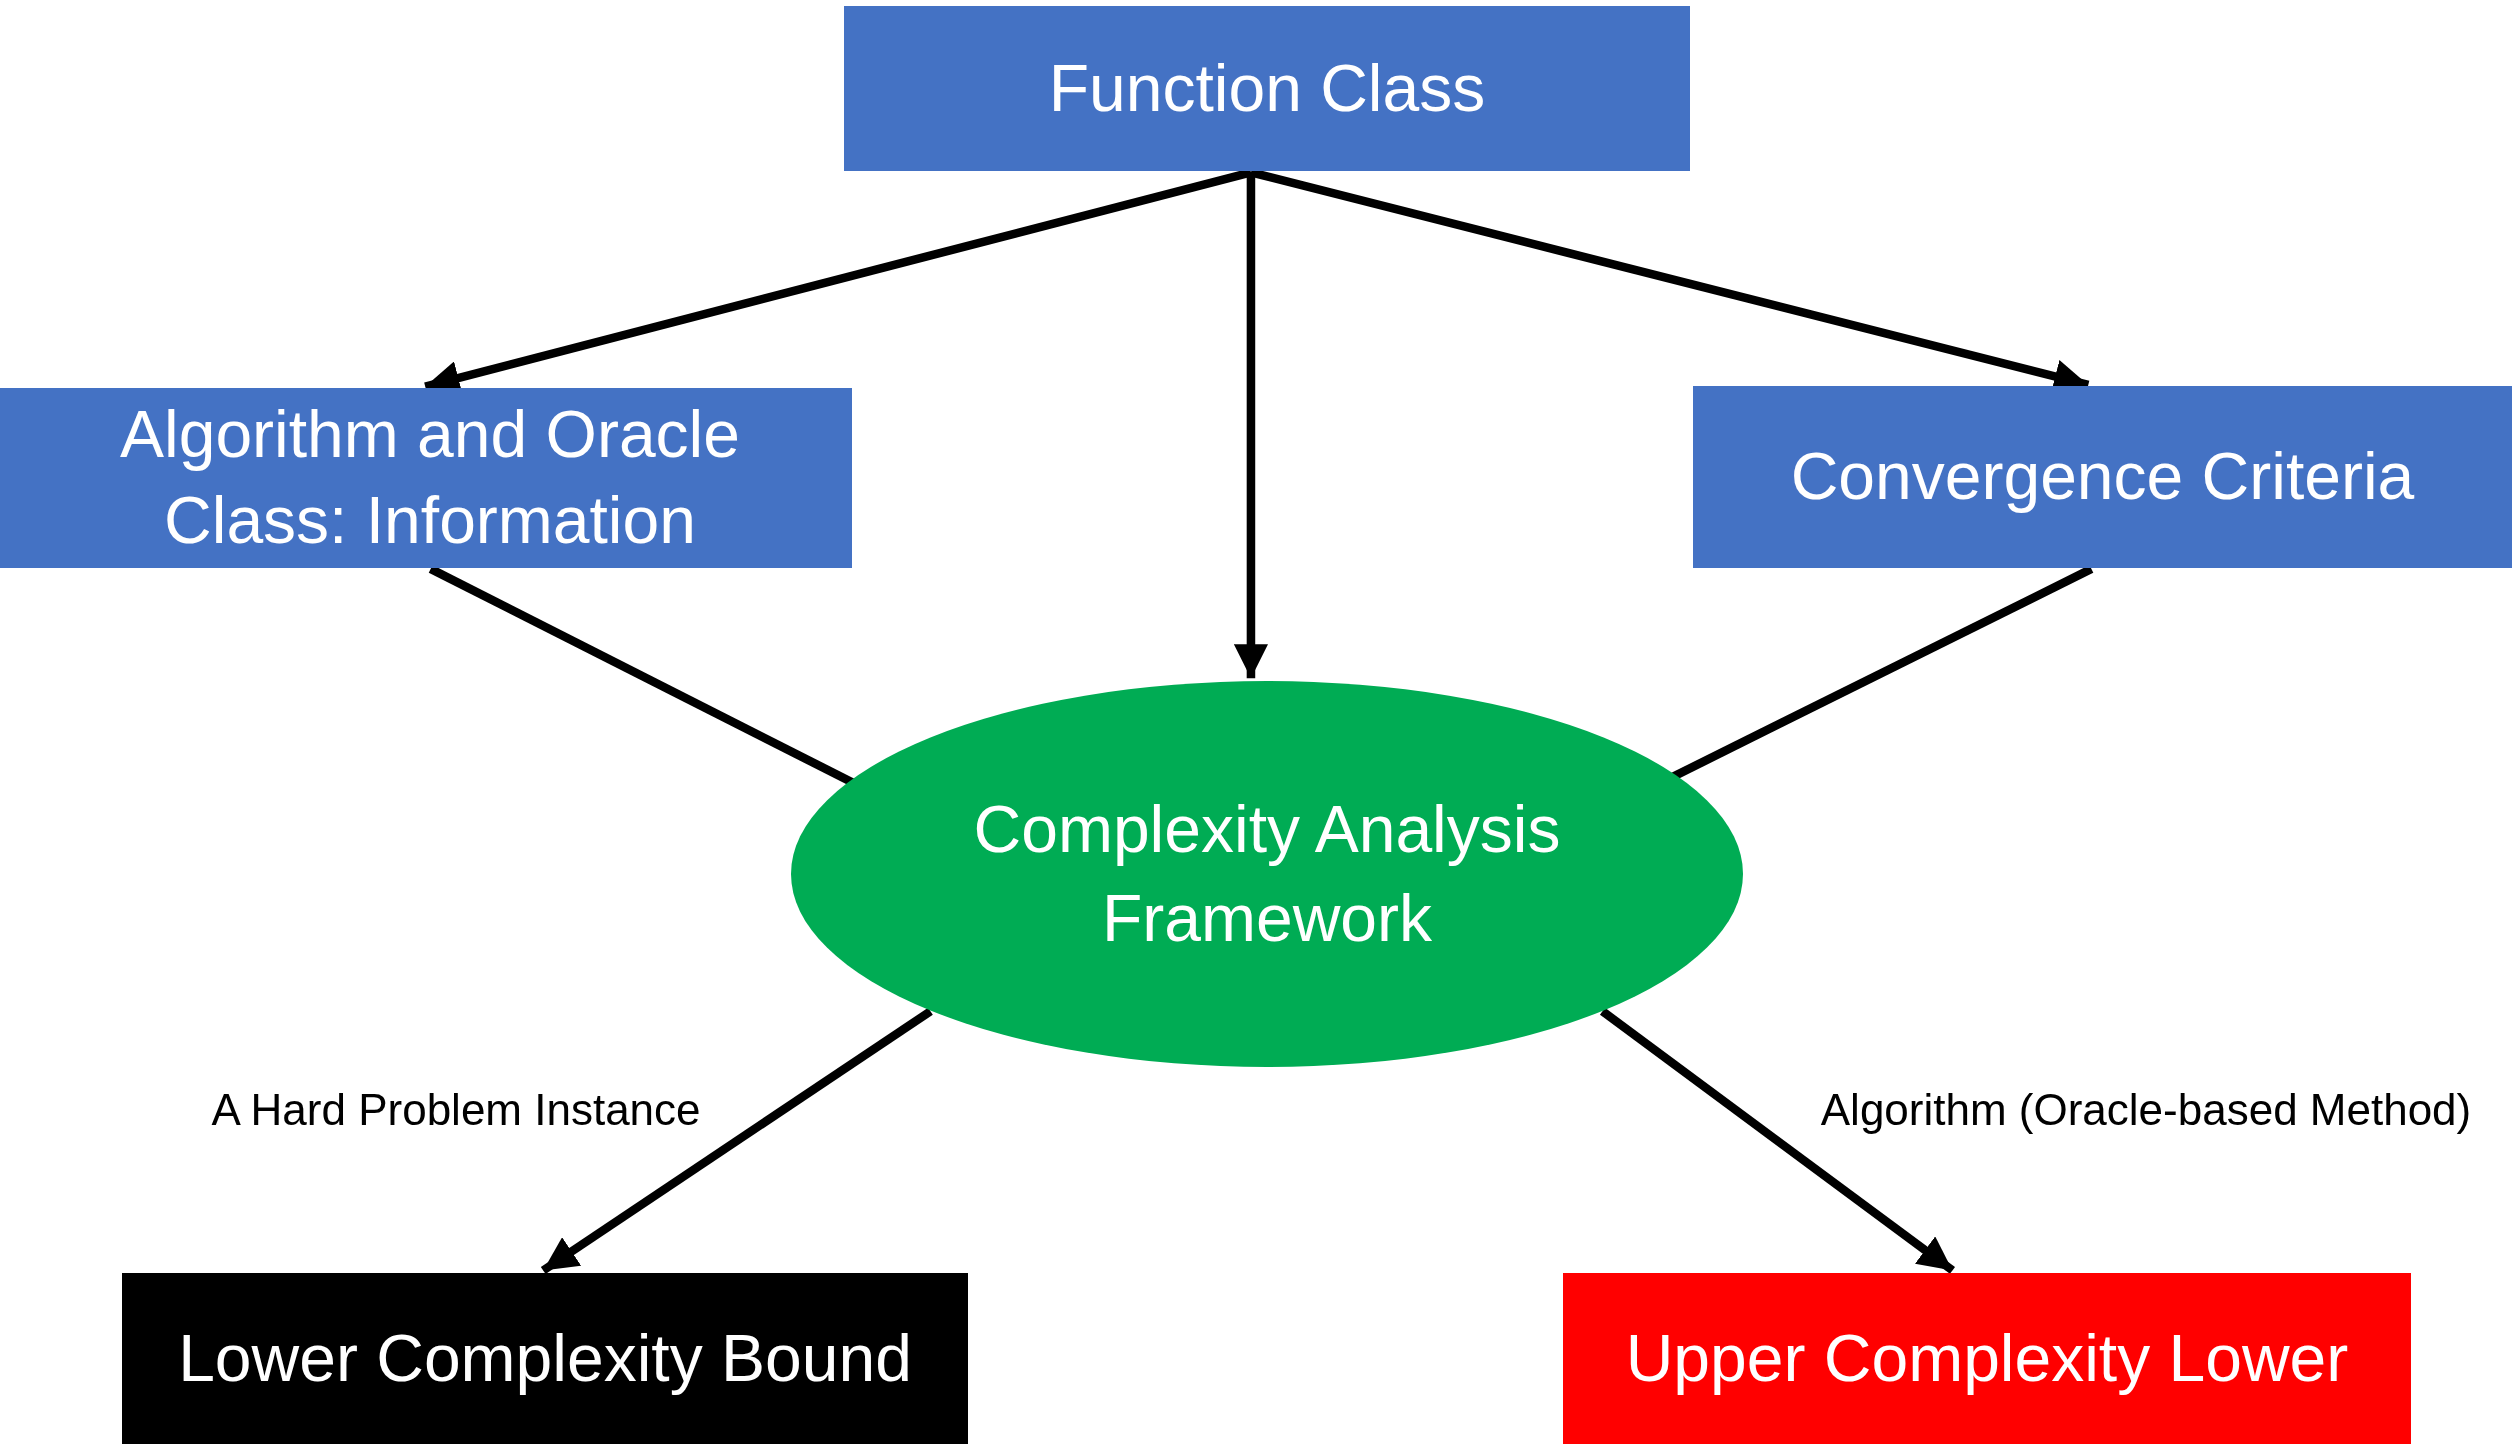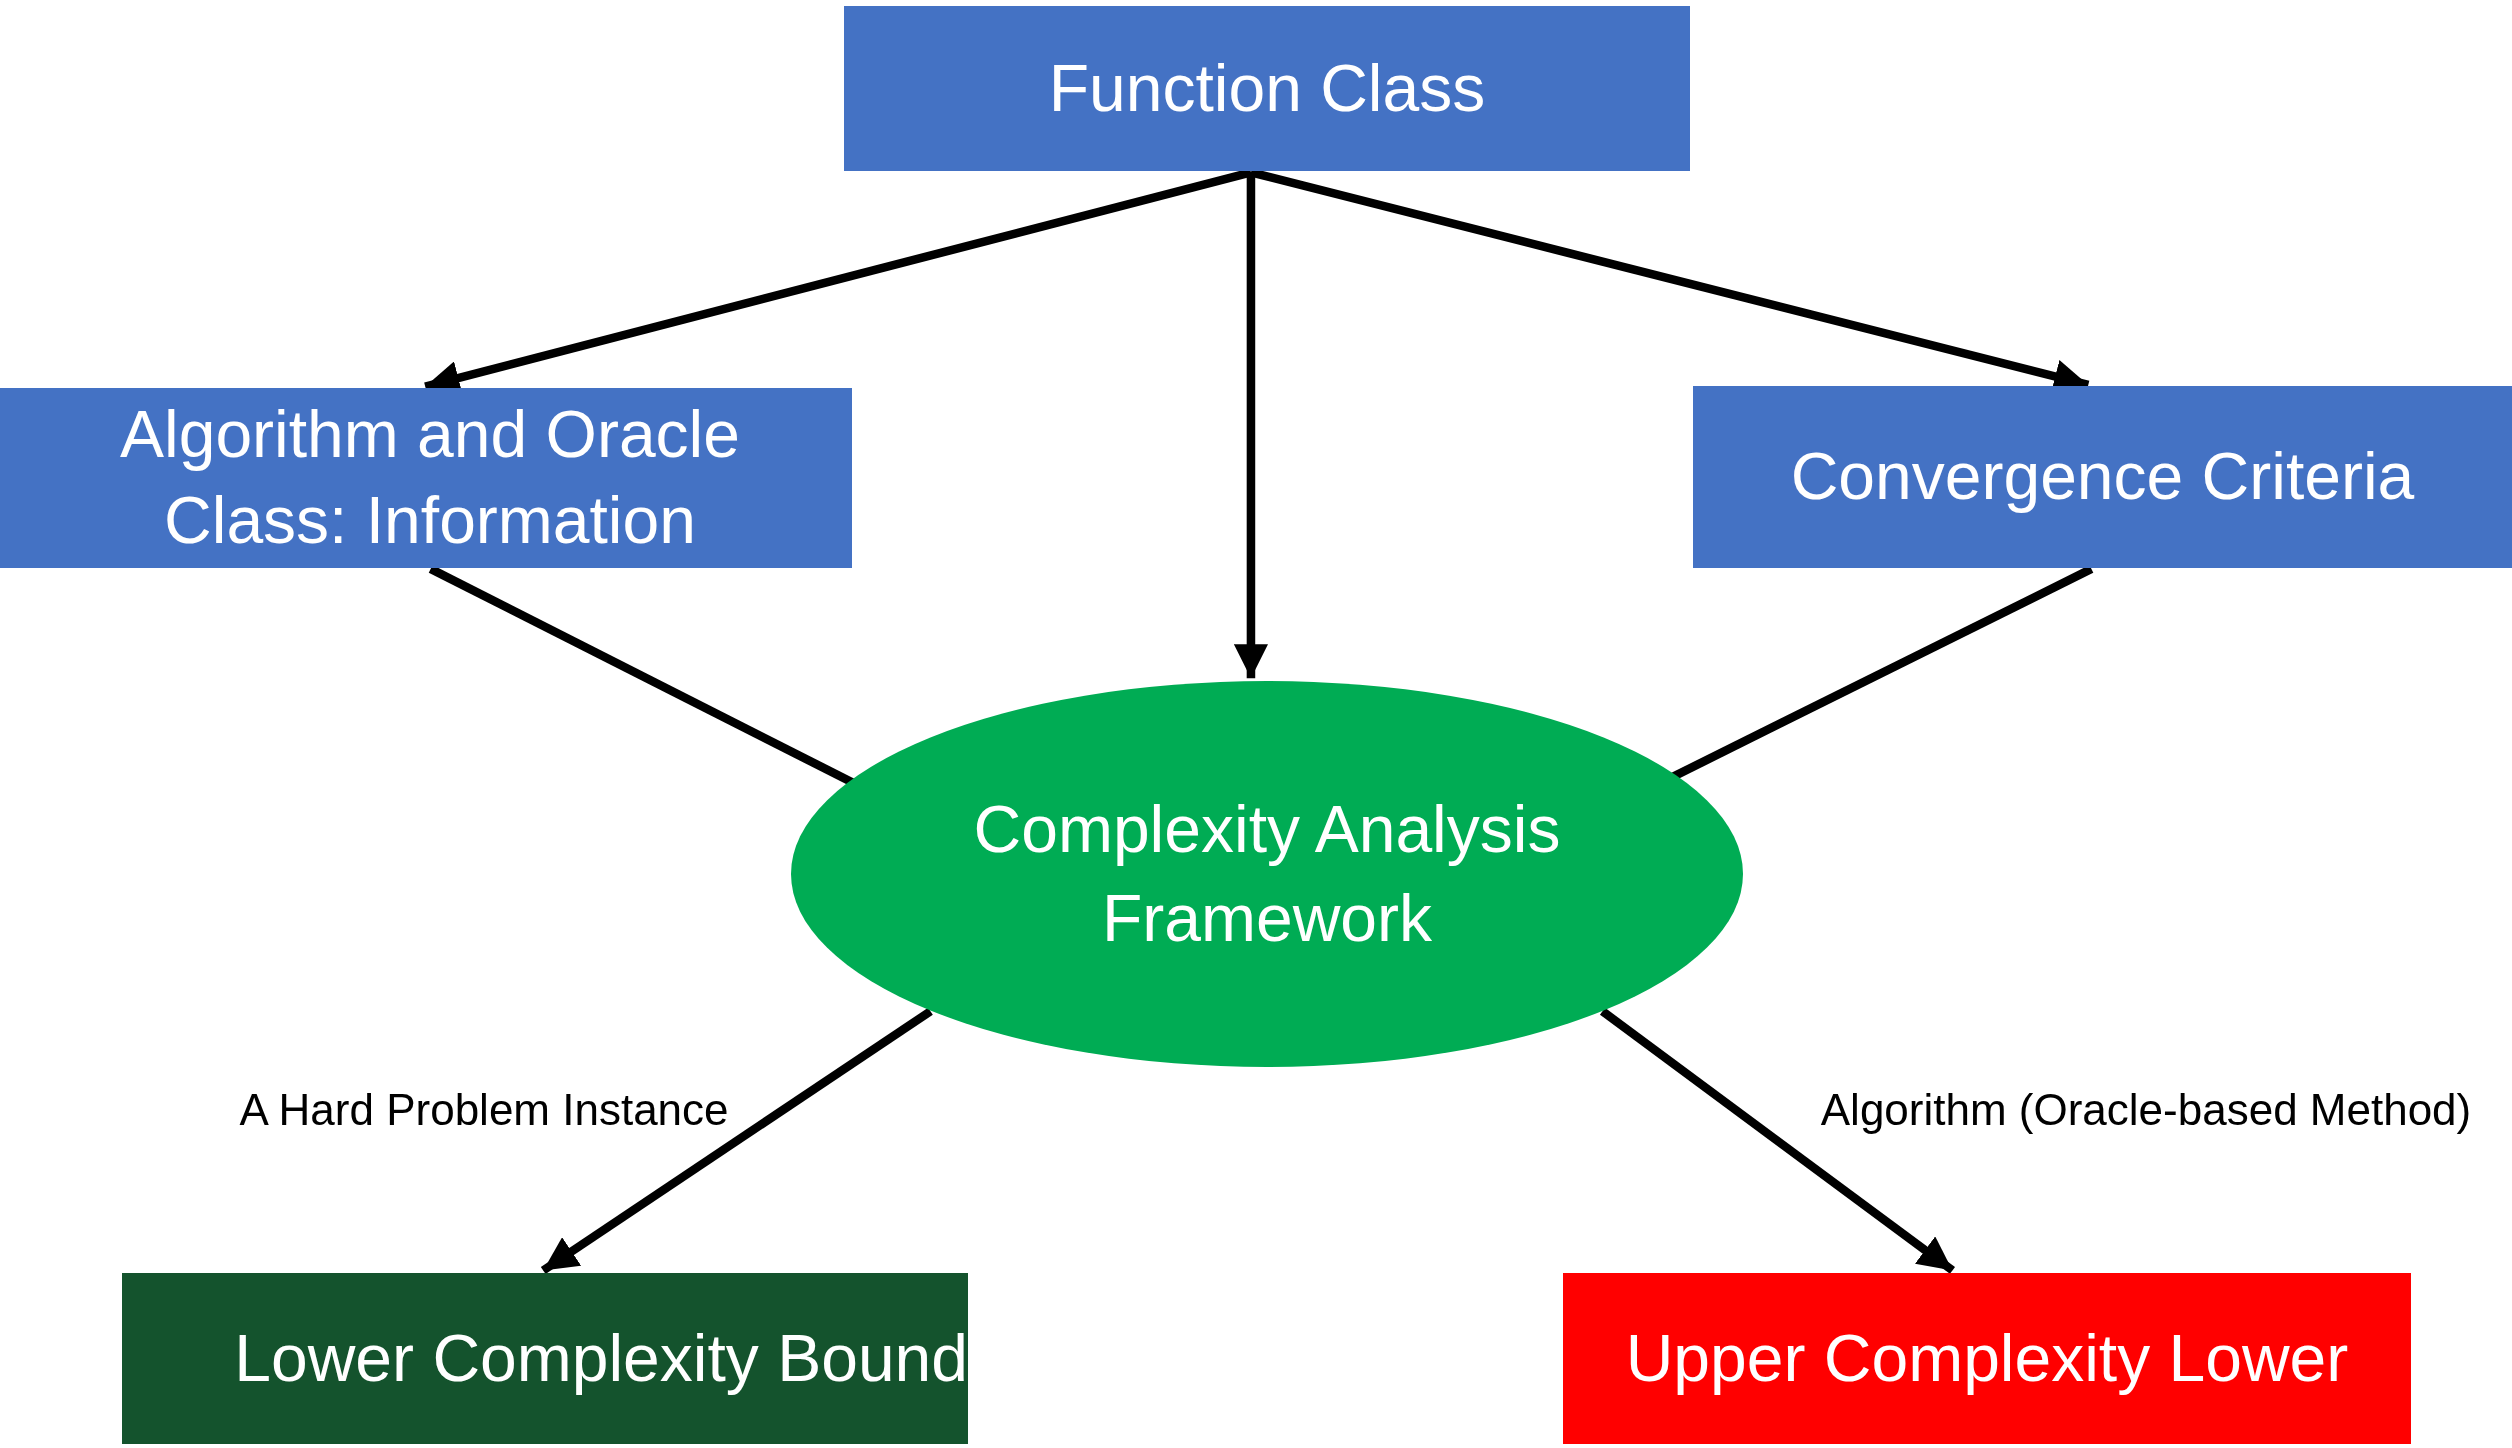--- a/index.html
+++ b/index.html
@@ -35,21 +35,21 @@
   .n-framework   { left: 791px; top: 681px;  width: 952px; height: 386px; border-radius: 50%; line-height: 1.35; }
   .n-lower       { left: 122px;  top: 1273px; width: 846px; height: 171px; }
   .n-upper       { left: 1563px; top: 1273px; width: 848px; height: 171px; }
   .edge-label {
     position: absolute;
     color: #000000;
     font-size: 44px;
     white-space: nowrap;
     transform: translateX(-50%);
   }
-  .l-lower { left: 456px;  top: 1085px; margin-left: 28px; }
+  .l-lower { left: 456px;  top: 1085px; }
   .l-upper { left: 2146px; top: 1085px; }
   .node span { display: block; }
 </style>
 </head>
 <body>
 
 <div class="canvas">
 
   <svg class="arrow-layer" viewBox="0 0 3237 1867" xmlns="http://www.w3.org/2000/svg">
     <defs>
@@ -79,21 +79,21 @@
 
   <div class="node n-framework" style="background-color: rgb(0, 172, 84);">
     <span>Complexity Analysis</span>
     <span>Framework</span>
   </div>
 
   <div class="node n-convergence" style="background-color: rgb(68, 114, 196);">
     <span>Convergence Criteria</span>
   </div>
 
-  <div class="node n-lower" style="background-color: #14532d; align-items: flex-end;">
+  <div class="node n-lower" style="background-color: #000000;">
     <span>Lower Complexity Bound</span>
   </div>
 
   <div class="node n-upper" style="background-color: rgb(255, 0, 0);">
     <span>Upper Complexity Lower</span>
   </div>
 
   <div class="edge-label l-lower">A Hard Problem Instance</div>
 
   <div class="edge-label l-upper">Algorithm (Oracle-based Method)</div>

